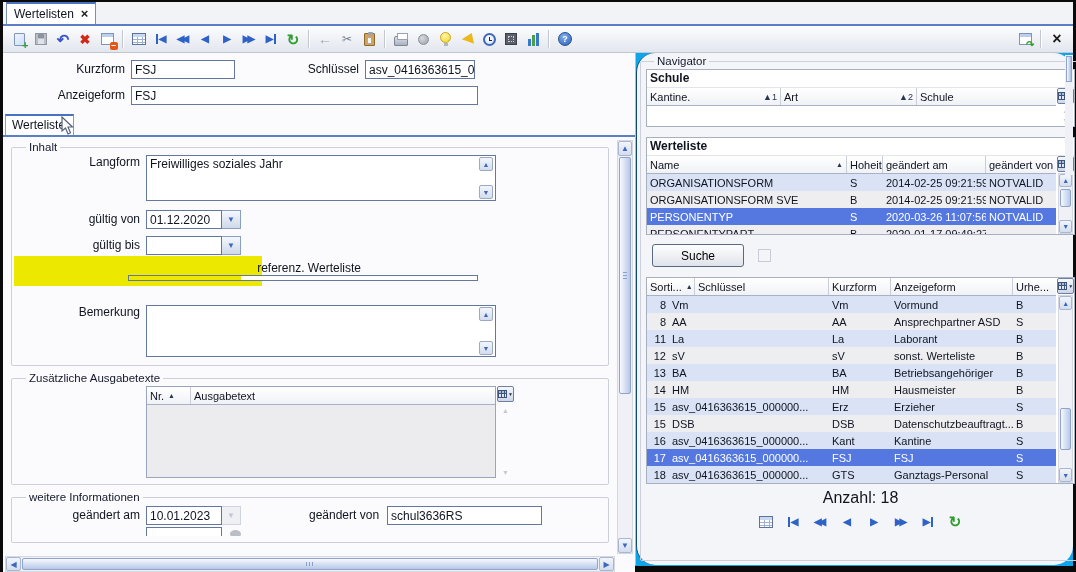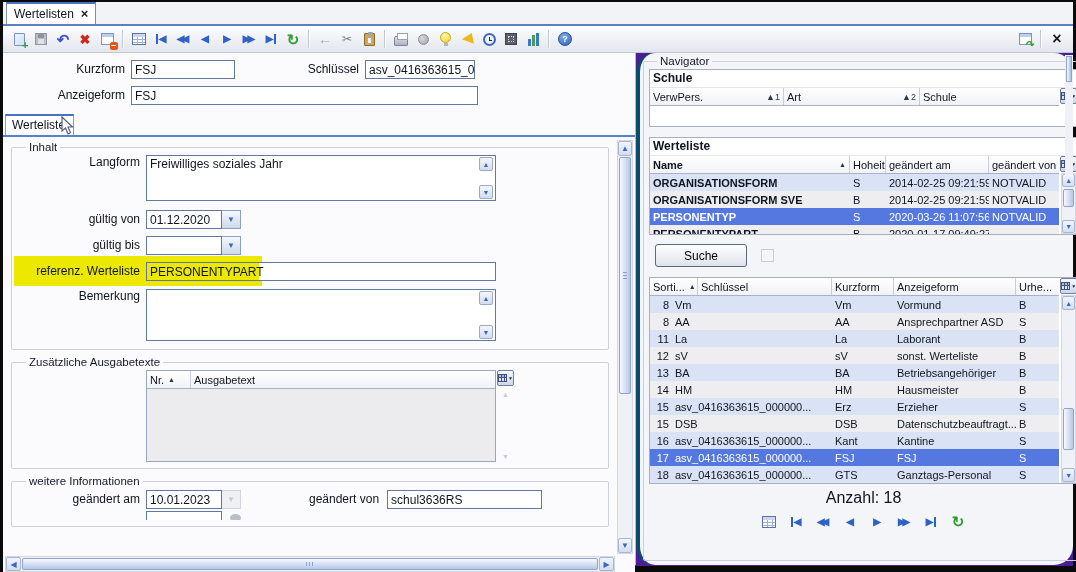--- a/index.html
+++ b/index.html
@@ -1,18 +1,18 @@
 <!DOCTYPE html>
 <html><head>
 <meta charset="utf-8">
 <style>
   * { margin:0; padding:0; box-sizing:border-box; }
   html,body { width:1076px; height:572px; overflow:hidden; background:#fff;
     font-family:"Liberation Sans", sans-serif; font-size:12px; color:#10141f; }
-  .app { position:relative; width:1076px; height:572px; background:#4c1d95;
+  .app { position:relative; width:1076px; height:572px; background:#0ea5e9;
     border:3px solid #0a0a0a; border-bottom-width:6px; border-top-width:2px; }
 
   
   .tabbar { height:24px; background:#f2f3f7; border-bottom:2px solid #5b7fc2; display:flex; align-items:flex-end; padding-left:3px; }
   .doc-tab { display:flex; align-items:center; gap:7px; background:#fff; border:1px solid #7a8fb5; border-bottom:none; border-top:2px solid #4a72c4; height:22px; padding:0 7px; font-size:12px; }
   .doc-tab .x { font-weight:bold; font-size:13px; color:#222; line-height:10px; cursor:default; }
 
   
   .toolbar { height:27px; background:linear-gradient(#fdfdfe,#e2e6ee); border-bottom:1px solid #c2c6d2; display:flex; align-items:center; padding:0 5px; }
   .tb { width:22px; height:21px; display:flex; align-items:center; justify-content:center; position:relative; flex:0 0 auto; }
@@ -60,21 +60,21 @@
   .i-stats .b1 { height:7px; background:#3a78cc; } .i-stats .b2 { height:11px; background:#4aa04a; } .i-stats .b3 { height:13px; background:#3a78cc; }
   .i-help { width:14px; height:14px; border-radius:50%; background:radial-gradient(circle at 40% 30%,#7fb0f0,#2d5fb8); color:#fff; font-size:9px; font-weight:bold; display:flex; align-items:center; justify-content:center; border:1px solid #26508f; }
   .i-detach { width:13px; height:12px; background:#fff; border:1px solid #7e94b8; position:relative; }
   .i-detach::before { content:""; position:absolute; left:0; top:0; right:0; height:3px; background:#bcd0ee; }
   .i-detach::after { content:"↷"; position:absolute; right:-4px; bottom:-6px; color:#2f9e2f; font-size:10px; font-weight:bold; }
   .i-closex { font-size:16px; color:#1a1a1a; font-weight:bold; }
 
   
   .content { display:flex; height:512px; }
   .left-panel { width:633px; background:#fbfbfd; border-right:1px solid #b8bcc8; position:relative; }
-  .right-panel { width:437px; background:#f4f5f8; border-left:4px solid #0c4a6e; position:relative;border-radius:19px; }
+  .right-panel { width:437px; background:#f4f5f8; border-left:1px solid #0c4a6e; position:relative;border-radius:19px; }
 
   
   .form-top { padding:6px 0 2px 0; }
   .frow { display:flex; align-items:center; height:20px; margin-bottom:6px; }
   .lbl { width:128px; text-align:right; padding-right:6px; flex:0 0 auto; white-space:nowrap; }
   .tbox { background:#fff; border:1px solid #64789e; height:19px; padding:2px 3px; white-space:nowrap; overflow:hidden; position:relative; }
   .w104 { width:104px; } .w110 { width:110px; } .w347 { width:347px; } .w350 { width:350px; } .w76 { width:76px; } .w72 { width:72px; } .w135 { width:155px; }
   .gap66 { width:66px; flex:0 0 auto; } .lbl2 { width:64px; text-align:right; padding-right:6px; flex:0 0 auto; }
 
   
@@ -143,21 +143,21 @@
   .tbl { flex:1; overflow:hidden; }
   .rows { overflow:hidden; }
   .trow { display:flex; height:17px; font-size:11px; align-items:center; }
   .trow:nth-child(odd) { background:#d9e3f5; }
   .trow:nth-child(even) { background:#eeeef1; }
   .trow.selected { background:#5478e0; color:#fff; }
   .cell { padding:0 3px; white-space:nowrap; overflow:hidden; flex:0 0 auto; }
   .badge { font-size:9px; color:#2a3550; }
 
   .schule .c1 { width:134px; } .schule .c2 { width:136px; } .schule .c3 { flex:1; }
-  .wl .h1 { width:200px;font-weight:bold; } .wl .h2 { width:36px; } .wl .h3 { width:103px; } .wl .h4 { flex:1; }
+  .wl .h1 { width:200px; } .wl .h2 { width:36px; } .wl .h3 { width:103px; } .wl .h4 { flex:1; }
   .wl-rows { height:60px; }
   .wdw .t1 { width:48px; } .wdw .t2 { width:134px; } .wdw .t3 { width:62px; } .wdw .t4 { width:122px; } .wdw .t5 { flex:1; }
   .wdw .c1 { width:22px; text-align:right; justify-content:flex-end; display:flex; } .wdw .c2 { width:160px; } .wdw .c3 { width:62px; } .wdw .c4 { width:122px; } .wdw .c5 { flex:1; }
 
   .rail .track { flex:1; width:15px; background:#f0f1f6; border:1px solid #d4d8e2; display:flex; flex-direction:column; margin-top:1px; }
   .rail .rt { flex:1; position:relative; }
   .rail .rthumb { position:absolute; left:1px; right:1px; background:linear-gradient(to right,#f7fafe,#b6c7e8); border:1px solid #90a4ca; border-radius:2px; }
 
   .suche-row { display:flex; align-items:center; margin:9px 0 10px 6px; }
   .suche-btn { width:92px; height:23px; border:1px solid #5a6880; border-radius:3px; background:linear-gradient(#fefefe,#dfe3ea); font-size:12px; font-family:"Liberation Sans",sans-serif; }
@@ -333,21 +333,21 @@
                 <span class="combo-btn">▼</span>
               </div>
             </div>
             <div class="frow">
               <span class="lbl">gültig bis</span>
               <div class="combo">
                 <div class="tbox w76"></div>
                 <span class="combo-btn">▼</span>
               </div>
             </div>
-            <div class="frow hl-row" style="margin-bottom:8px;">
+            <div class="frow hl-row" style="margin-bottom:24px;flex-direction:column;">
               <span class="lbl">referenz. Werteliste</span>
               <div class="tbox w350"><span>PERSONENTYPART</span></div>
             </div>
             <div class="frow" style="align-items:flex-start; height:auto; margin-bottom:2px;">
               <span class="lbl">Bemerkung</span>
               <div class="tarea" style="height:52px;">
                 <div class="txt"></div>
                 <div class="sc">
                   <span class="sbtn">▲</span>
                   <span class="sbtn">▼</span>
@@ -426,21 +426,21 @@
         </div>
       <fieldset class="nav-group">
         <legend>Navigator</legend>
 
         <div class="sec-box schule">
           <div class="sec-title">Schule</div>
           <div class="tbl-wrap">
             <div class="tbl">
               <div class="thead">
                 <span class="th spread c1">
-                    <span>VerwPers.</span>
+                    <span>Kantine.</span>
                     <span class="badge">▲1</span>
                   </span>
                 <span class="th spread c2">
                     <span>Art</span>
                     <span class="badge">▲2</span>
                   </span>
                 <span class="th c3">
                     <span>Schule</span>
                   </span>
               </div>

